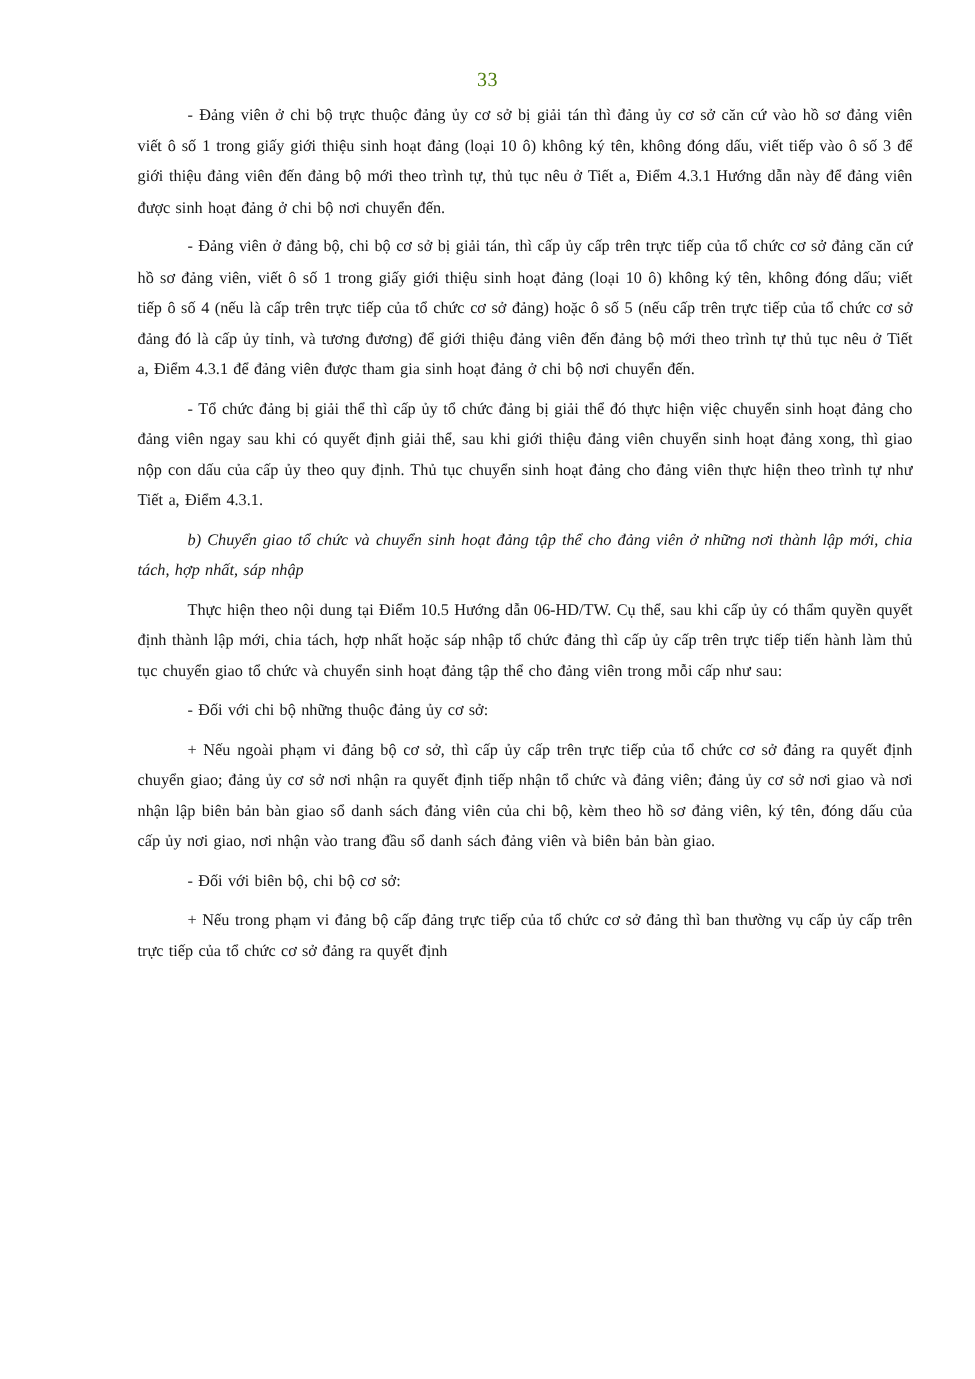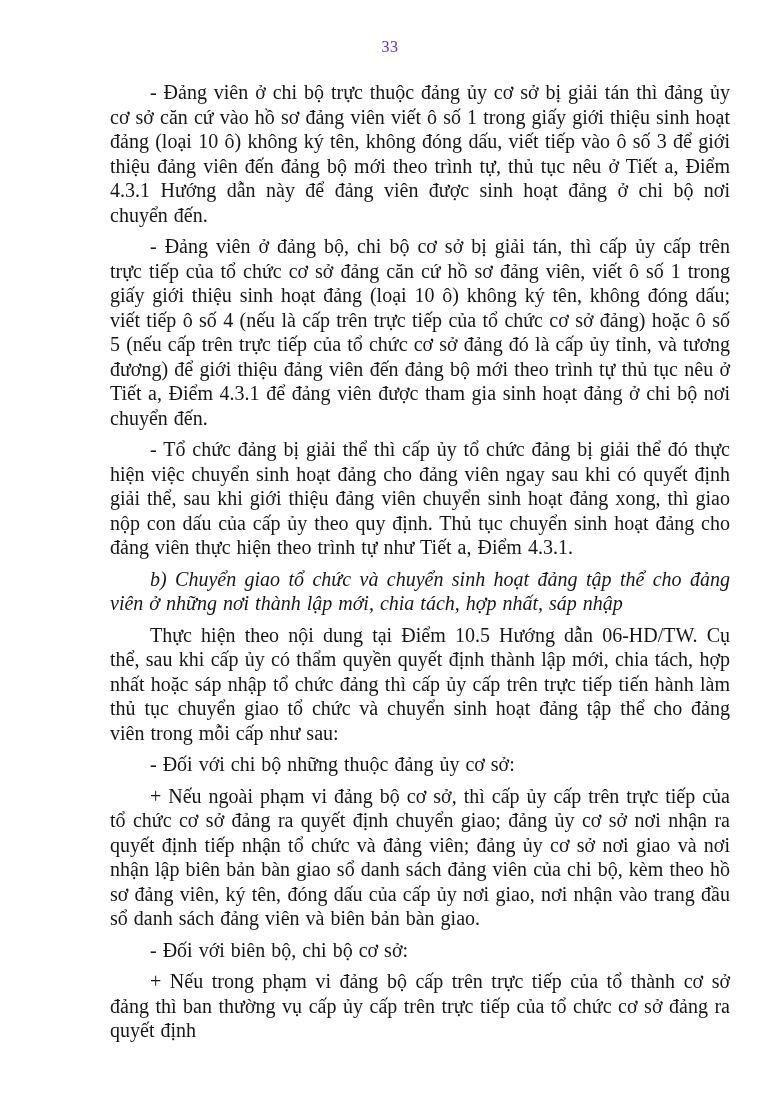--- a/index.html
+++ b/index.html
@@ -11,37 +11,37 @@
     position: relative;
     width: 780px;
     height: 1103px;
     background: #ffffff;
     overflow: hidden;
     font-family: "Liberation Serif", "DejaVu Serif", serif;
     color: #141414;
   }
   .page-number {
     position: absolute;
-    top: 38px;
+    top: 56px;
     left: 0;
     width: 100%;
     text-align: center;
     font-size: 16px;
     letter-spacing: 0.5px;
-    color: #6d28d9;
+    color: #4d7c0f;
   }
   .content {
     position: absolute;
     top: 80px;
     left: 110px;
     width: 620px;
   }
   .para {
     margin: 0 0 7px 0;
-    font-size: 20px;
+    font-size: 13px;
     line-height: 24.5px;
     text-align: justify;
     text-indent: 40px;
     word-spacing: 1px;
     color: #161616;
   }
   .para.italic {
     font-style: italic;
   }
 </style>
@@ -53,15 +53,15 @@
 
   <div class="content">
     <p class="para">- Đảng viên ở chi bộ trực thuộc đảng ủy cơ sở bị giải tán thì đảng ủy cơ sở căn cứ vào hồ sơ đảng viên viết ô số 1 trong giấy giới thiệu sinh hoạt đảng (loại 10 ô) không ký tên, không đóng dấu, viết tiếp vào ô số 3 để giới thiệu đảng viên đến đảng bộ mới theo trình tự, thủ tục nêu ở Tiết a, Điểm 4.3.1 Hướng dẫn này để đảng viên được sinh hoạt đảng ở chi bộ nơi chuyển đến.</p>
     <p class="para">- Đảng viên ở đảng bộ, chi bộ cơ sở bị giải tán, thì cấp ủy cấp trên trực tiếp của tổ chức cơ sở đảng căn cứ hồ sơ đảng viên, viết ô số 1 trong giấy giới thiệu sinh hoạt đảng (loại 10 ô) không ký tên, không đóng dấu; viết tiếp ô số 4 (nếu là cấp trên trực tiếp của tổ chức cơ sở đảng) hoặc ô số 5 (nếu cấp trên trực tiếp của tổ chức cơ sở đảng đó là cấp ủy tỉnh, và tương đương) để giới thiệu đảng viên đến đảng bộ mới theo trình tự thủ tục nêu ở Tiết a, Điểm 4.3.1 để đảng viên được tham gia sinh hoạt đảng ở chi bộ nơi chuyển đến.</p>
     <p class="para">- Tổ chức đảng bị giải thể thì cấp ủy tổ chức đảng bị giải thể đó thực hiện việc chuyển sinh hoạt đảng cho đảng viên ngay sau khi có quyết định giải thể, sau khi giới thiệu đảng viên chuyển sinh hoạt đảng xong, thì giao nộp con dấu của cấp ủy theo quy định. Thủ tục chuyển sinh hoạt đảng cho đảng viên thực hiện theo trình tự như Tiết a, Điểm 4.3.1.</p>
     <p class="para italic">b) Chuyển giao tổ chức và chuyển sinh hoạt đảng tập thể cho đảng viên ở những nơi thành lập mới, chia tách, hợp nhất, sáp nhập</p>
     <p class="para">Thực hiện theo nội dung tại Điểm 10.5 Hướng dẫn 06-HD/TW. Cụ thể, sau khi cấp ủy có thẩm quyền quyết định thành lập mới, chia tách, hợp nhất hoặc sáp nhập tổ chức đảng thì cấp ủy cấp trên trực tiếp tiến hành làm thủ tục chuyển giao tổ chức và chuyển sinh hoạt đảng tập thể cho đảng viên trong mỗi cấp như sau:</p>
     <p class="para">- Đối với chi bộ những thuộc đảng ủy cơ sở:</p>
     <p class="para">+ Nếu ngoài phạm vi đảng bộ cơ sở, thì cấp ủy cấp trên trực tiếp của tổ chức cơ sở đảng ra quyết định chuyển giao; đảng ủy cơ sở nơi nhận ra quyết định tiếp nhận tổ chức và đảng viên; đảng ủy cơ sở nơi giao và nơi nhận lập biên bản bàn giao sổ danh sách đảng viên của chi bộ, kèm theo hồ sơ đảng viên, ký tên, đóng dấu của cấp ủy nơi giao, nơi nhận vào trang đầu sổ danh sách đảng viên và biên bản bàn giao.</p>
     <p class="para">- Đối với biên bộ, chi bộ cơ sở:</p>
-    <p class="para">+ Nếu trong phạm vi đảng bộ cấp trên trực tiếp của tổ thành cơ sở đảng thì ban thường vụ cấp ủy cấp trên trực tiếp của tổ chức cơ sở đảng ra quyết định</p>
+    <p class="para">+ Nếu trong phạm vi đảng bộ cấp đảng trực tiếp của tổ chức cơ sở đảng thì ban thường vụ cấp ủy cấp trên trực tiếp của tổ chức cơ sở đảng ra quyết định</p>
   </div>
 </div>
 
 </body></html>

